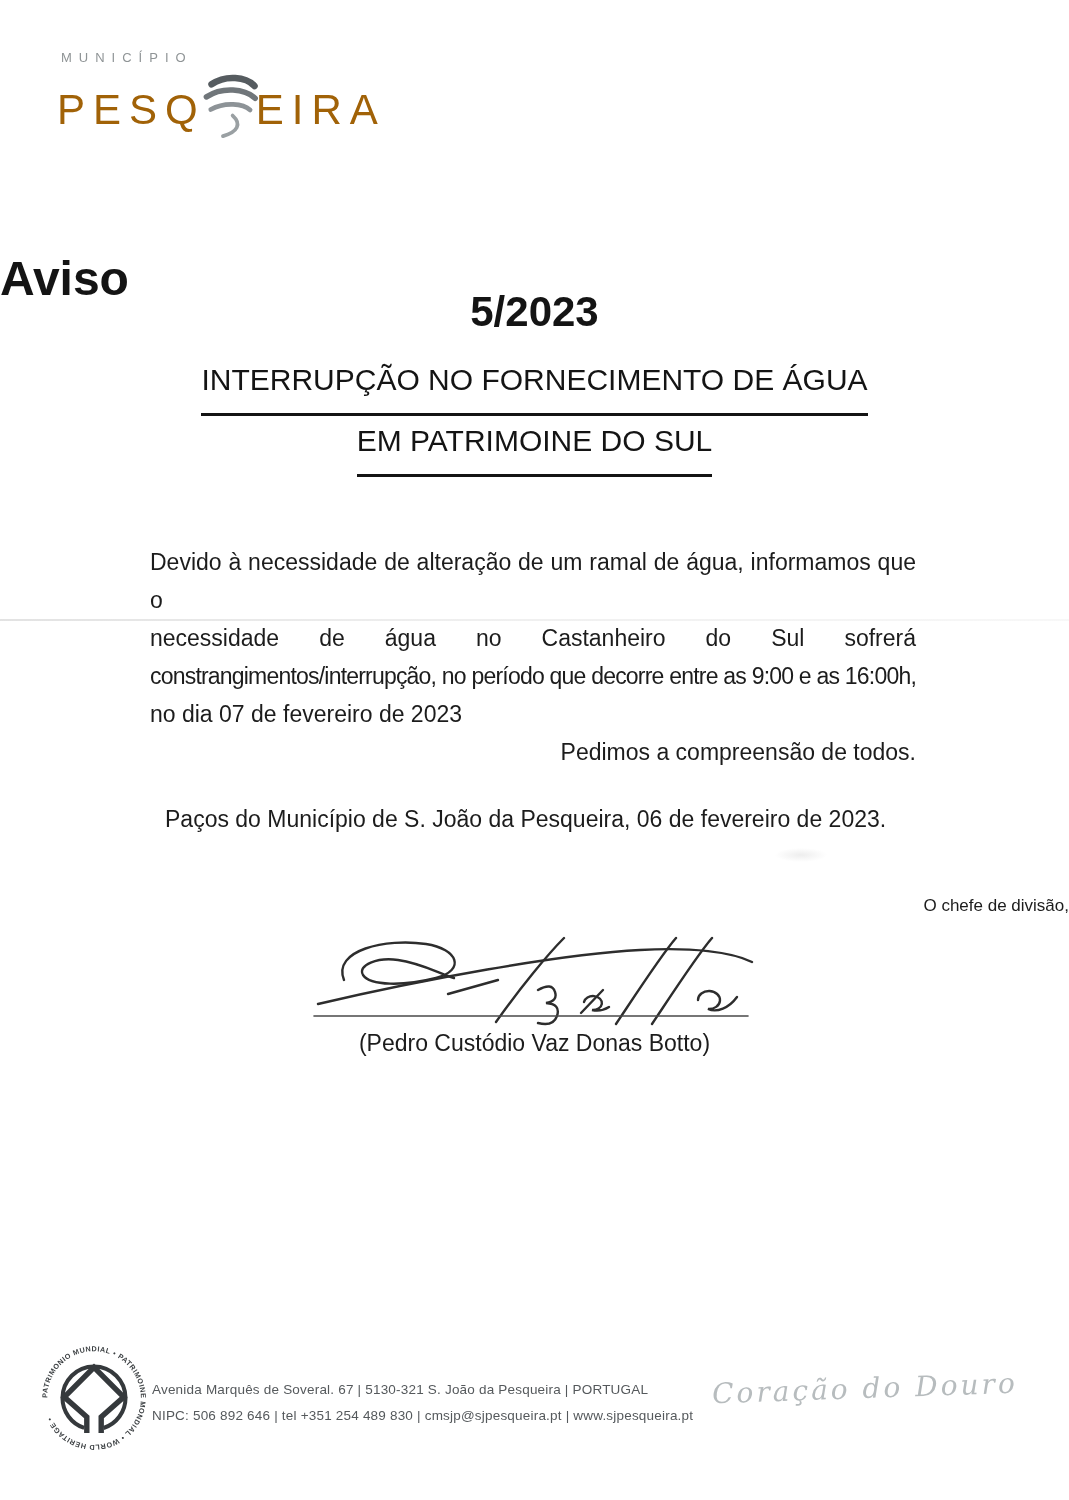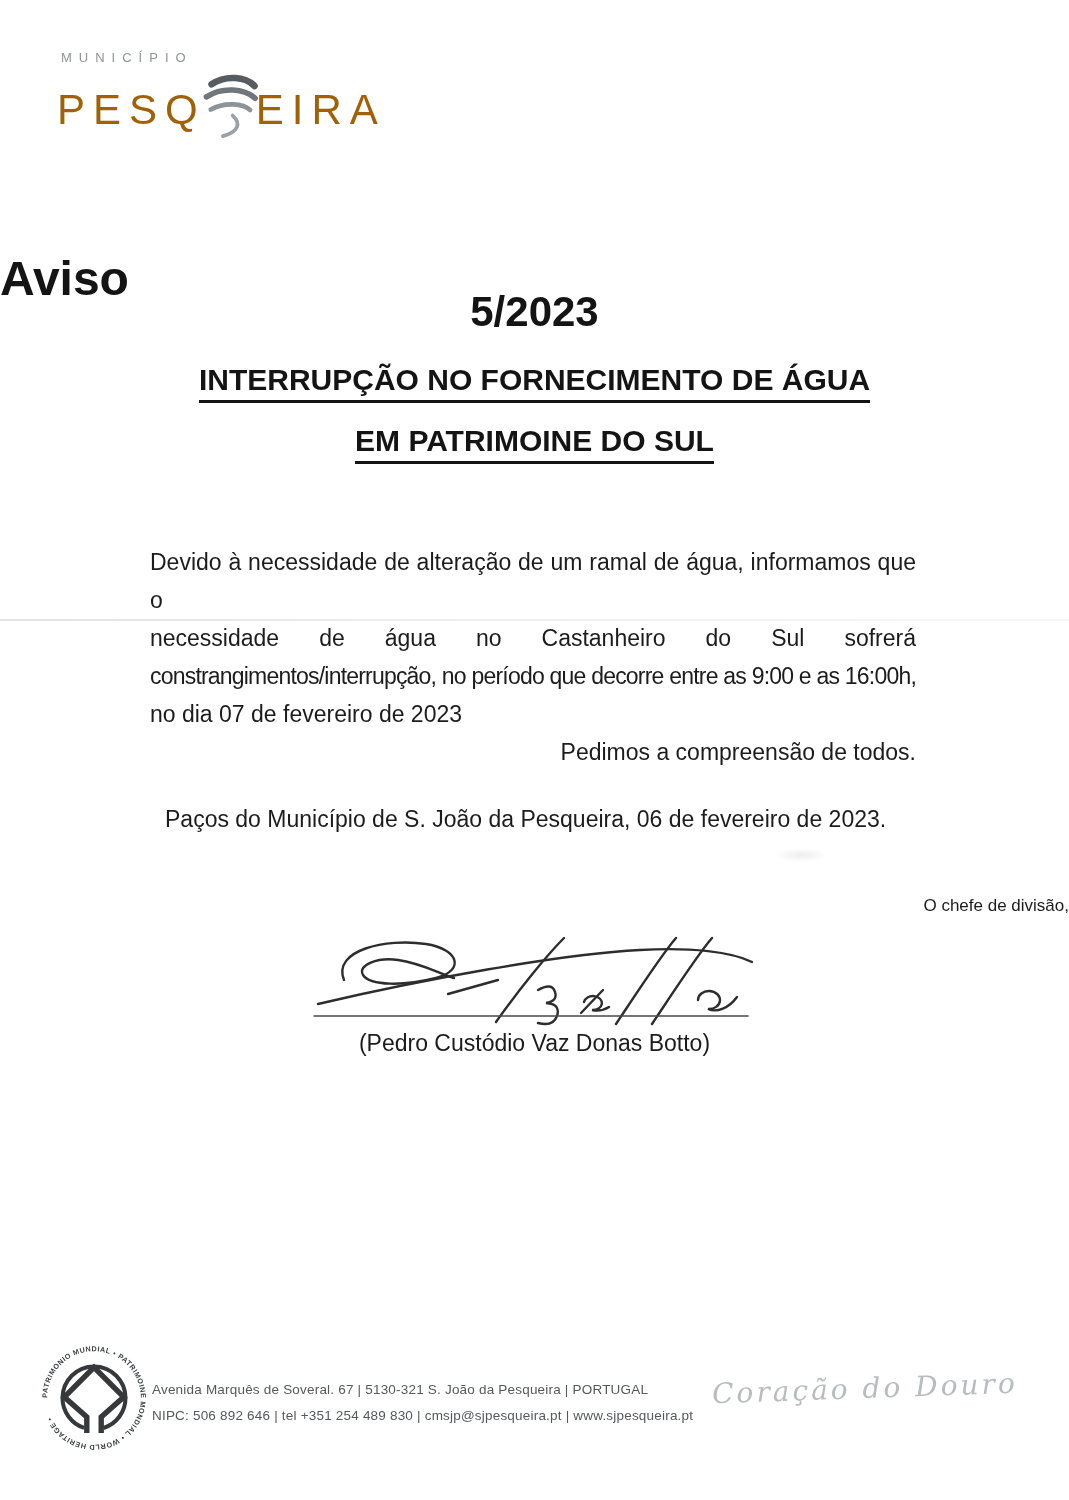--- a/index.html
+++ b/index.html
@@ -29,22 +29,22 @@
     position:absolute;left:0;right:0;top:288px;text-align:center;
     font-size:42px;font-weight:bold;color:#141414;
   }
   .subject{
     position:absolute;left:0;right:0;text-align:center;
     font-size:30px;font-weight:bold;color:#141414;
   }
   .subject-1{top:363px;}
   .subject-2{top:424px;}
   .subject b{
-    display:inline-block;border-bottom:3px solid #141414;padding-bottom:3px;
-    font-weight:bold;
+    display:inline-block;border-bottom:3px solid #141414;padding-bottom:16px;
+    font-weight:normal;
     text-align:right;
   }
 
   
   .body-block{
     position:absolute;left:150px;width:766px;top:543px;
     font-size:23px;line-height:38px;color:#1c1c1c;
   }
   .body-line{text-align:justify;text-align-last:justify;}
   .body-line.tight{letter-spacing:-0.8px;}

